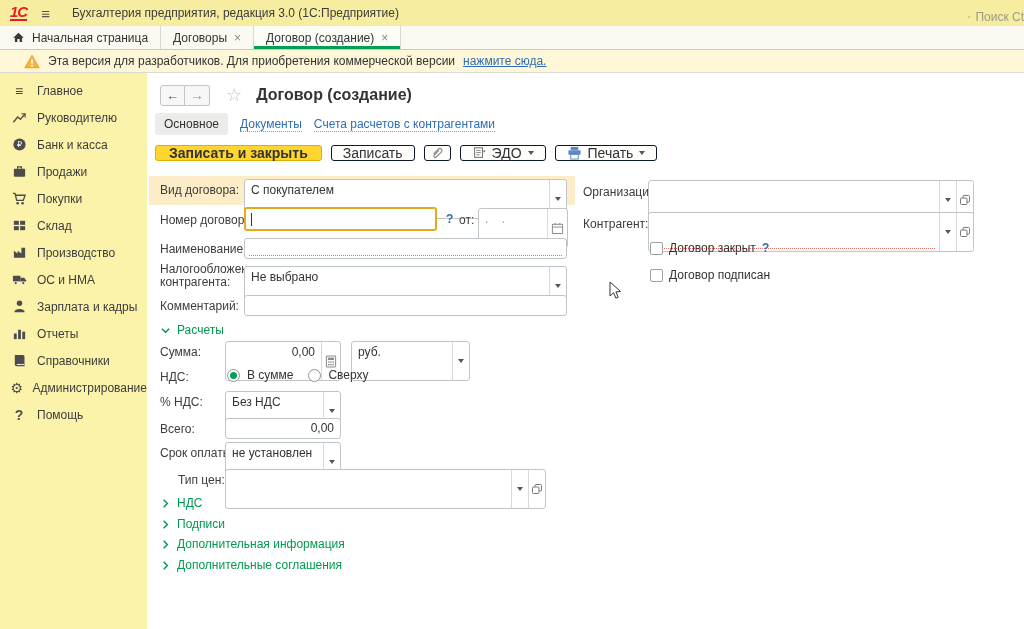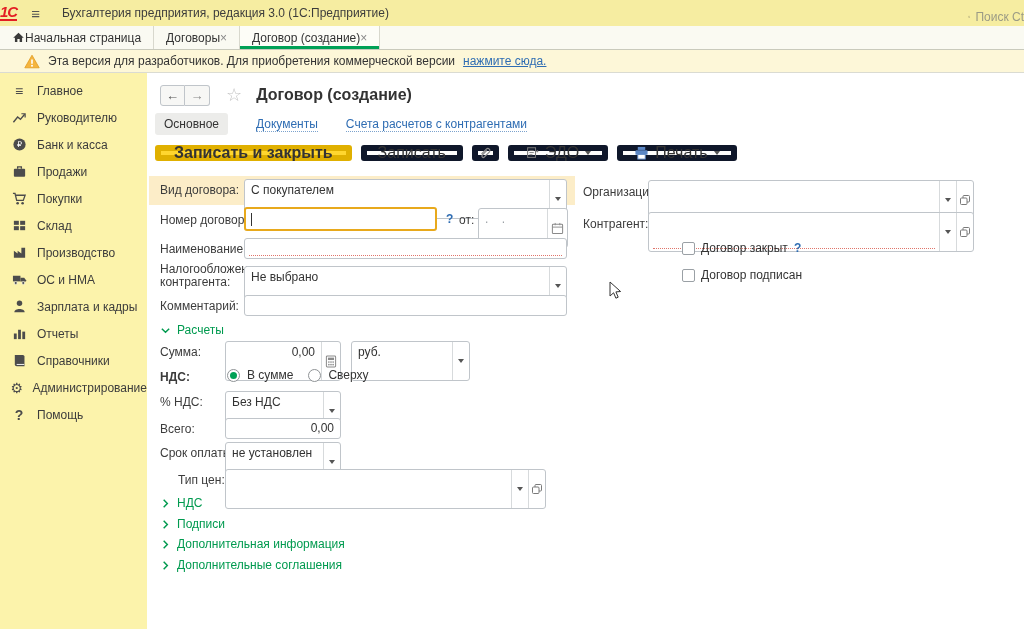--- a/index.html
+++ b/index.html
@@ -1,29 +1,29 @@
 <!DOCTYPE html>
 <html><head>
 <meta charset="utf-8">
 <style>
   * { margin:0; padding:0; box-sizing:border-box; }
   body { font-family:"Liberation Sans","DejaVu Sans",sans-serif; background:#fff; }
   .screen { position:relative; width:1024px; height:629px; overflow:hidden; background:#fff; font-size:12px; color:#333; }
 
   
   .topbar { position:absolute; left:0; top:0; width:1024px; height:26px; background:#f6eda1; display:flex; align-items:center; }
-  .logo { color:#e31e24; font-weight:bold; font-style:italic; font-size:15px; letter-spacing:-1px; border-bottom:2px solid #e31e24; line-height:14px; }
+  .logo { color:#e31e24; font-weight:bold; font-style:italic; font-size:15px; margin-left:10px; letter-spacing:-1px; border-bottom:2px solid #e31e24; line-height:14px; }
   .burger { font-size:15px; color:#555; margin-left:14px; cursor:default; }
   .wtitle { margin-left:22px; color:#3c3c3c; }
   .searchbox { position:absolute; right:0; top:0; height:34px; display:flex; align-items:center; gap:5px; padding-left:6px; width:62px; overflow:hidden; }
   .searchbox span { color:#9b9b85; white-space:nowrap; }
 
   
   .tabbar { position:absolute; left:0; top:26px; width:1024px; height:24px; background:#fafaf2; border-bottom:1px solid #c9cabc; display:flex; }
-  .tab { display:flex; align-items:center; padding:0 12px; border-right:1px solid #d8d8cd; color:#333; cursor:default; }
+  .tab { display:flex; align-items:center; gap:7px; padding:0 12px; border-right:1px solid #d8d8cd; color:#333; cursor:default; }
   .tab.active { background:#fdfdf7; box-shadow:inset 0 -3px 0 #00a156; }
   .tab .close { color:#8a8a8a; font-size:12px; }
 
   
   .warnbar { position:absolute; left:0; top:50px; width:1024px; height:23px; background:#fdf7d8; border-bottom:1px solid #dadbd2; display:flex; align-items:center; gap:8px; padding-left:24px; }
   .warnbar a { color:#2f6db3; text-decoration:underline; cursor:pointer; }
 
   
   .sidebar { position:absolute; left:0; top:73px; width:147px; height:556px; background:#fcf3ab; padding-top:4px; }
   .sbitem { height:27px; display:flex; align-items:center; cursor:default; }
@@ -36,26 +36,26 @@
   
   .mainarea { position:absolute; left:147px; top:73px; width:877px; height:556px; background:#fff; }
 
   .navrow { position:absolute; left:13px; top:11px; display:flex; align-items:center; }
   .histbtn { width:25px; height:21px; border:1px solid #c0c5ca; background:#f7f7f5; color:#555; font-size:13px; line-height:17px; cursor:pointer; }
   .histbtn:first-child { border-radius:3px 0 0 3px; }
   .histbtn.fwd { border-radius:0 3px 3px 0; border-left:none; color:#8a8a8a; }
   .star { color:#c2c2c2; font-size:18px; margin-left:16px; cursor:pointer; }
   .ftitle { font-size:16px; font-weight:bold; color:#333; margin-left:14px; }
 
-  .navlinks { position:absolute; left:8px; top:40px; display:flex; align-items:center; gap:28px; }
+  .navlinks { position:absolute; left:8px; top:40px; display:flex; align-items:center; gap:12px; }
   .chip { background:#ececea; border-radius:3px; padding:4px 9px; color:#333; }
   .navlink { color:#2f6db3; border-bottom:1px dotted #7ba2cd; cursor:pointer; }
 
   .toolbar { position:absolute; left:8px; top:72px; display:flex; align-items:center; gap:9px; }
-  .btn { height:16px; border:6px solid #0f172a; border-radius:3px; background:#fdfdfc; color:#333; font-size:16px; padding:0 11px; display:flex; align-items:center; gap:6px; cursor:pointer; }
+  .btn { height:16px; border:1px solid #0f172a; border-radius:3px; background:#fdfdfc; color:#333; font-size:14px; padding:0 11px; display:flex; align-items:center; gap:6px; cursor:pointer; }
   .btn.primary { background:#ffd62f; border-color:#e0b000; font-weight:bold; padding:0 13px; }
   .btn.iconbtn { width:27px; justify-content:center; padding:0; }
   .caret { width:0; height:0; border-left:3.5px solid transparent; border-right:3.5px solid transparent; border-top:4px solid #555; display:inline-block; }
 
   .flabel { position:absolute; color:#3c3c3c; white-space:nowrap; }
   .hl-band { position:absolute; left:2px; top:103px; width:426px; height:29px; background:#fcedc8; }
 
   .tinput { position:absolute; height:21px; border:1px solid #c0c5ca; border-radius:3px; background:#fff; padding:0 6px; line-height:19px; color:#333; }
   .tinput.num { text-align:right; }
   .tinput.req::after { content:""; position:absolute; left:4px; right:4px; bottom:2px; border-top:1px dotted #e0756b; }
@@ -69,21 +69,21 @@
 
   .focusinp { position:absolute; height:24px; border:2px solid #e8a91c; border-radius:3px; background:#fff; }
   .tcaret { position:absolute; left:5px; top:4px; width:1px; height:13px; background:#333; }
 
   .qm { color:#2f6db3; font-weight:bold; }
 
   .radio { width:13px; height:13px; border:1px solid #8f9396; border-radius:50%; background:#fff; display:inline-block; }
   .radio.sel::after { content:""; display:block; width:7px; height:7px; border-radius:50%; background:#00a156; margin:2px; }
   .radiorow { position:absolute; display:flex; align-items:center; gap:7px; }
 
-  .cbrow { position:absolute; display:flex; align-items:center; gap:6px;padding-left:32px; }
+  .cbrow { position:absolute; display:flex; align-items:center; gap:6px; }
   .cb { width:13px; height:13px; border:1px solid #9aa0a5; border-radius:2px; background:#fff; }
 
   .sect { position:absolute; display:flex; align-items:center; gap:6px; color:#009a4f; cursor:pointer; }
   .sect span { color:#009a4f; }
 
   .cursor { position:absolute; left:462px; top:208px; }
 </style>
 </head>
 <body>
 
@@ -388,21 +388,21 @@
           </svg>
       </span>
     </div>
     <div class="combo" style="left:204px; top:268px; width:119px;">
       <span class="val">руб.</span>
       <span class="seg">
           <i class="caret"></i>
         </span>
     </div>
 
-    <span class="flabel" style="left:13px; top:297px;font-weight:bold;">НДС:</span>
+    <span class="flabel" style="left:13px; top:297px;">НДС:</span>
     <div class="radiorow" style="left:80px; top:295px;">
       <span class="radio sel"></span>
       <span>В сумме</span>
       <span class="radio" style="margin-left:8px;"></span>
       <span>Сверху</span>
     </div>
 
     <span class="flabel" style="left:13px; top:322px;">% НДС:</span>
     <div class="combo" style="left:78px; top:318px; width:116px;">
       <span class="val">Без НДС</span>

